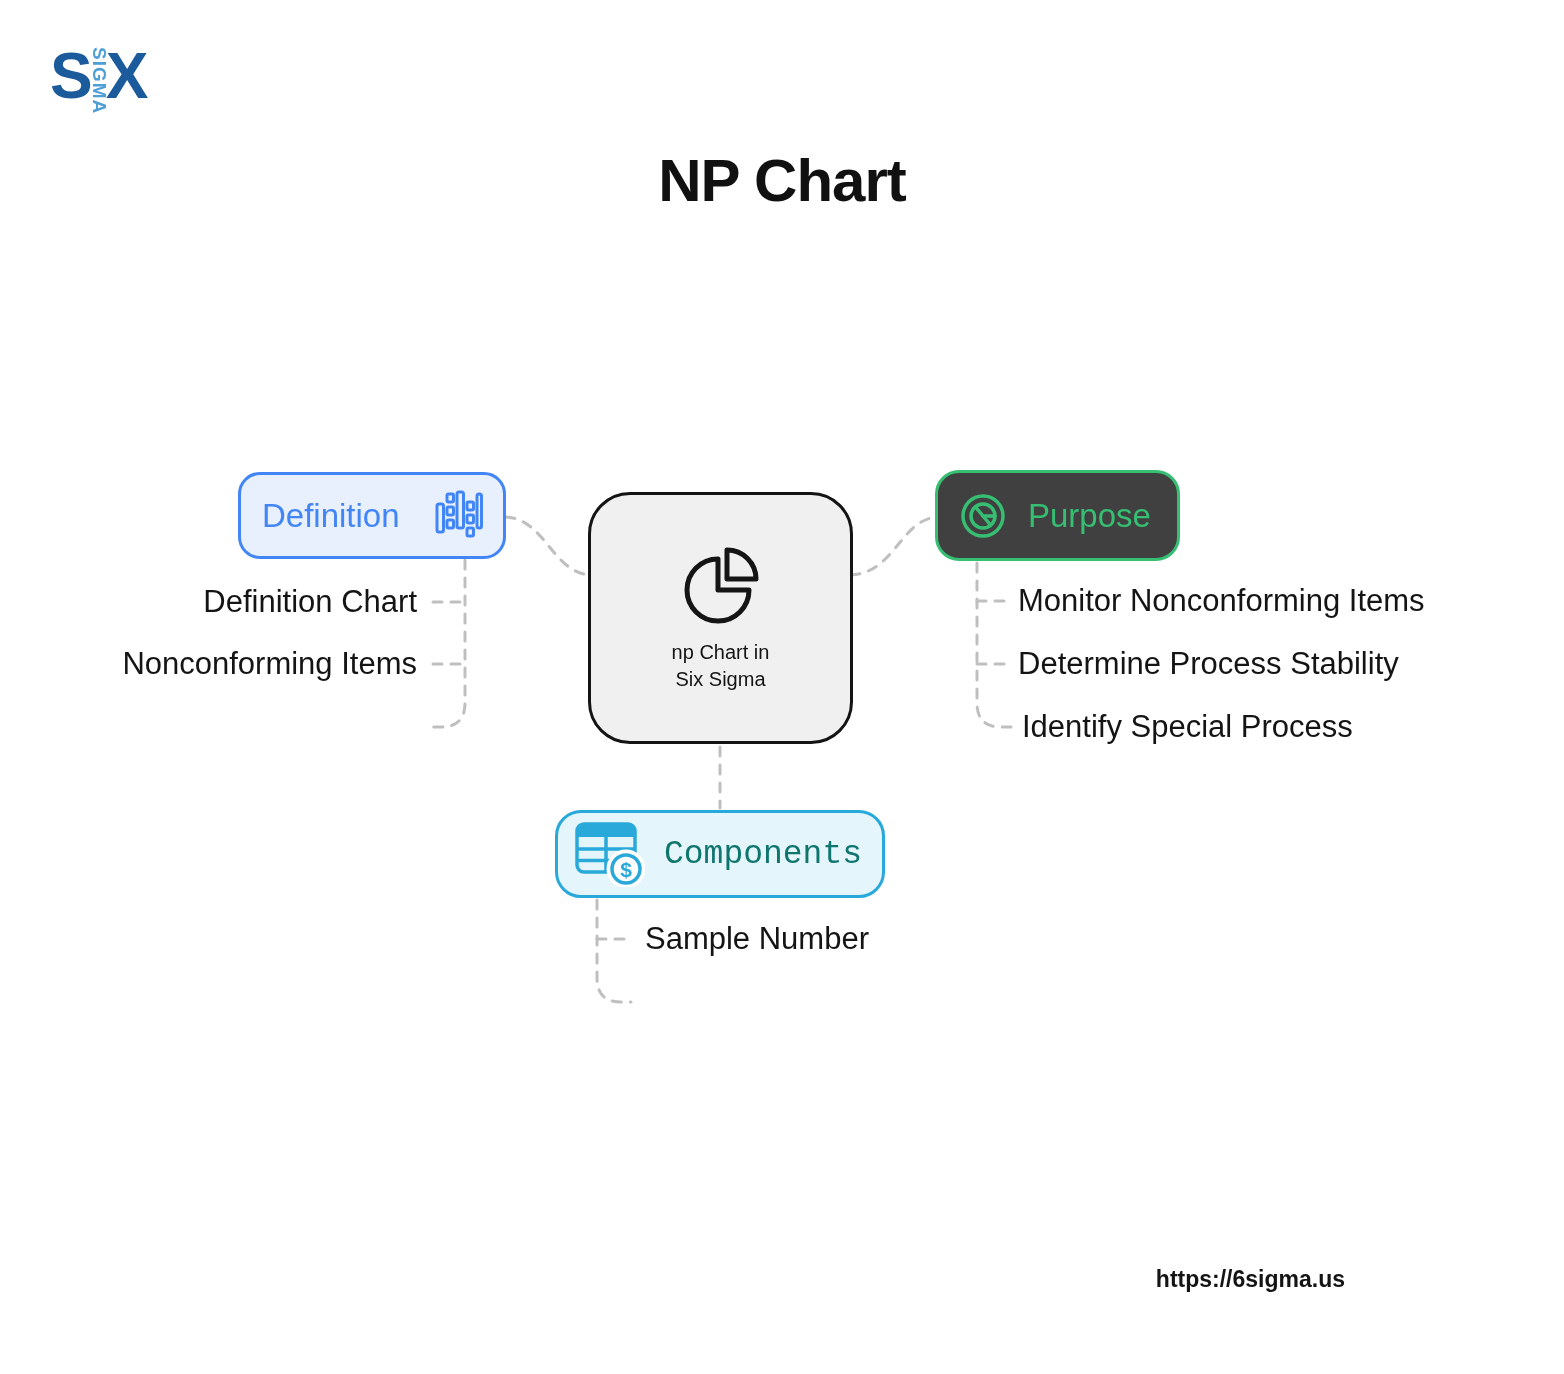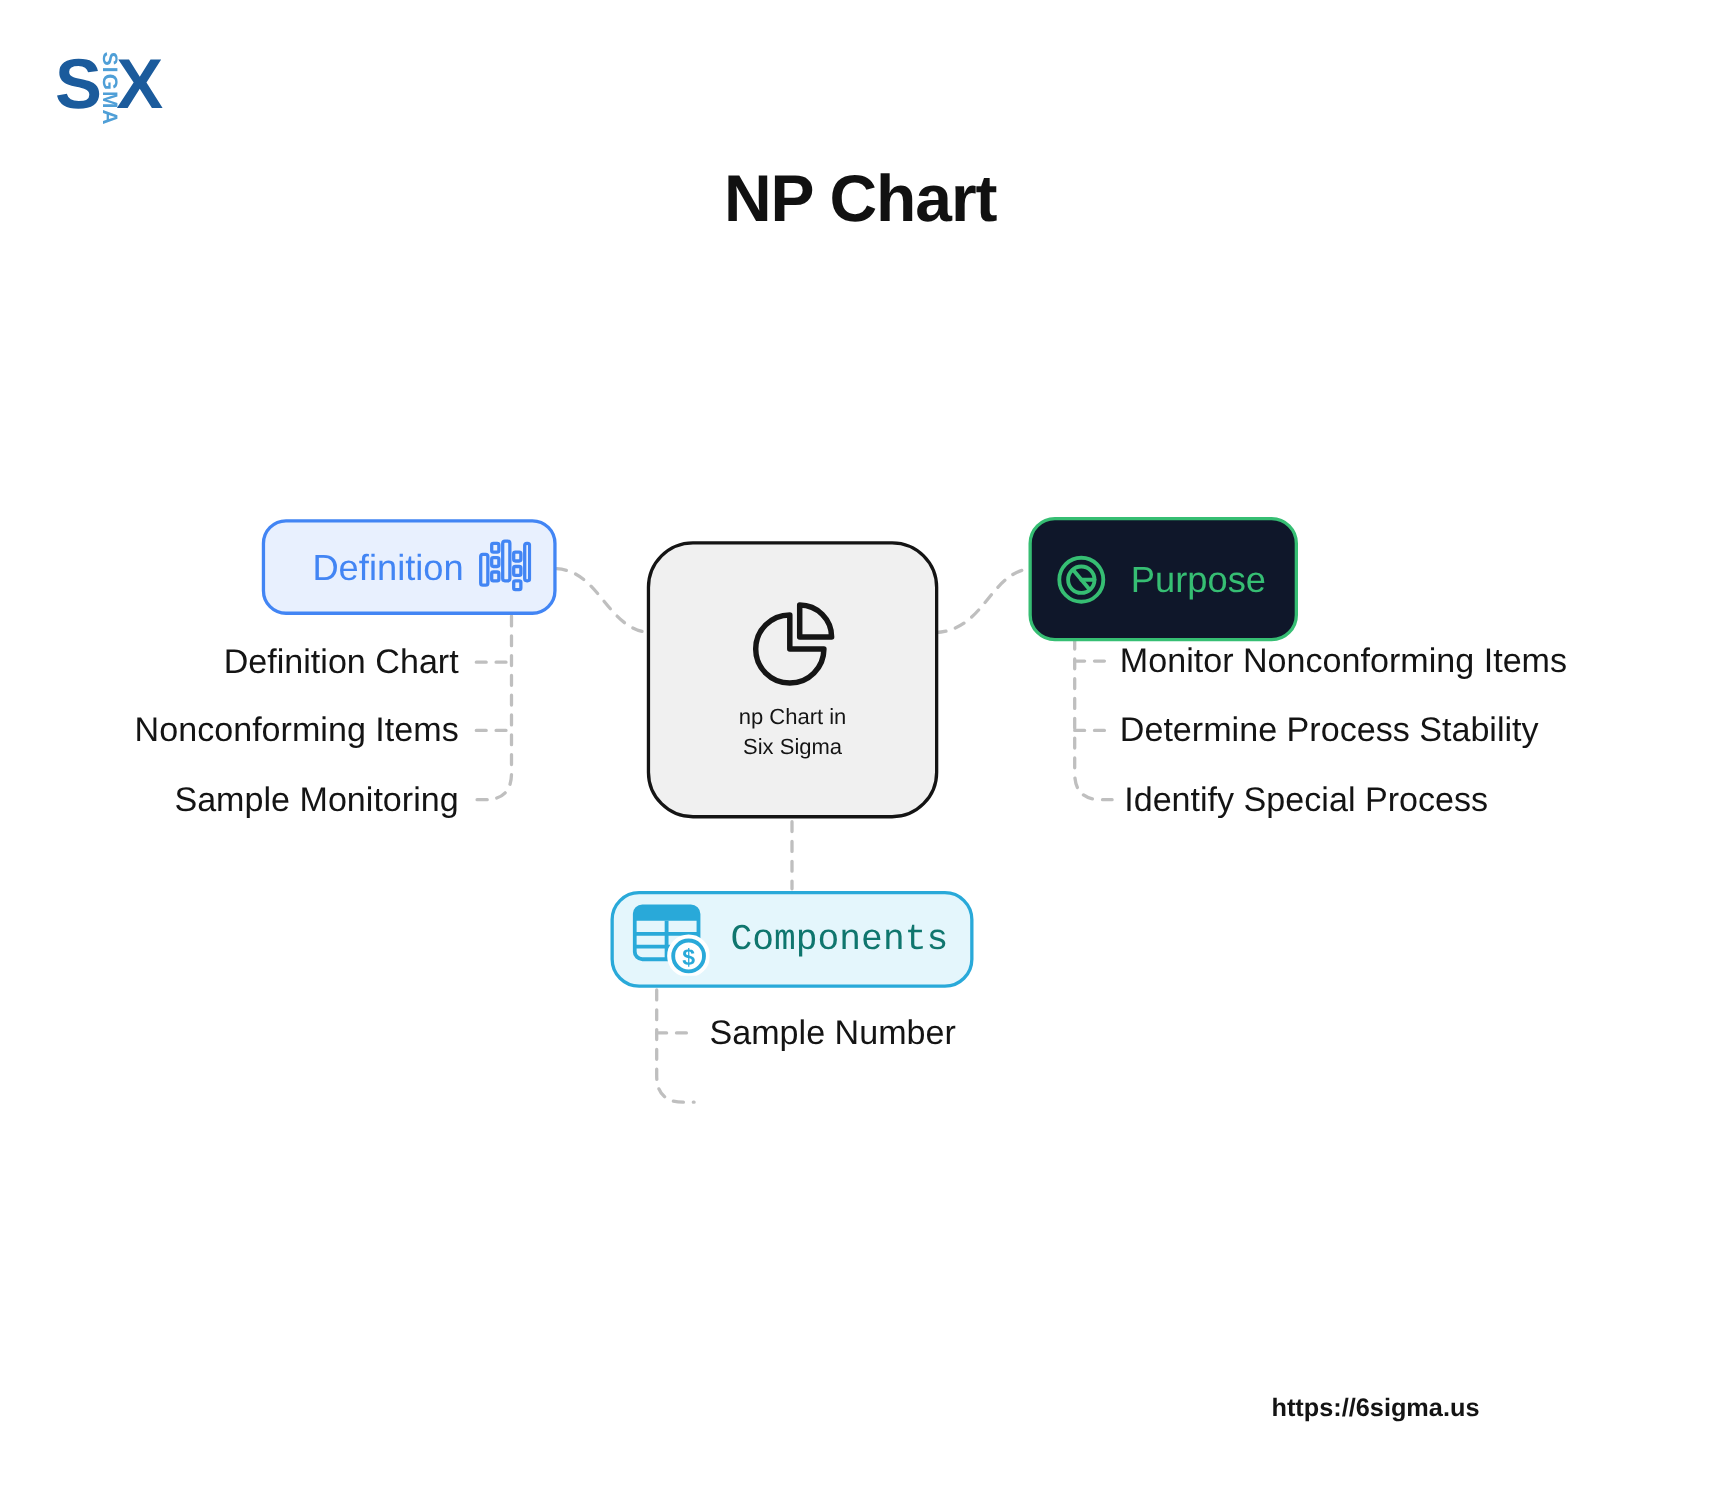--- a/index.html
+++ b/index.html
@@ -16,23 +16,23 @@
   }
   
   .title{position:absolute;left:0;top:146px;width:100%;text-align:center;
     font-size:60px;font-weight:700;letter-spacing:-1px;color:#111;}
   
   .connectors{position:absolute;left:0;top:0;width:1564px;height:1374px;pointer-events:none;}
   
   .node{position:absolute;box-sizing:border-box;display:flex;align-items:center;}
   .node-label{font-size:33px;font-weight:500;line-height:1;}
   .box-definition{left:238px;top:472px;width:268px;height:87px;background:#e8f0fe;
-    border:3px solid #4285f4;border-radius:22px;padding:0 20px 0 43px;justify-content:space-between;}
+    border:3px solid #4285f4;border-radius:22px;padding:0 20px 0 21px;justify-content:space-between;}
   .box-definition .node-label{color:#4285f4;}
-  .box-purpose{left:935px;top:470px;width:245px;height:113px;background:#0f172a;
+  .box-purpose{left:935px;top:470px;width:245px;height:91px;background:#404040;
     border:3px solid #36be73;border-radius:24px;padding-left:19px;gap:19px;}
   .box-purpose .node-label{color:#36be73;}
   .box-components{left:555px;top:810px;width:330px;height:88px;background:#e4f6fc;
     border:3px solid #29a9d9;border-radius:26px;padding-left:17px;gap:19px;}
   .box-components .node-label{color:#0f766e;font-family:Liberation Mono, monospace;}
   
   .center-node{position:absolute;left:588px;top:492px;width:265px;height:252px;box-sizing:border-box;
     background:#f0f0f0;border:3.5px solid #141414;border-radius:42px;
     display:flex;flex-direction:column;align-items:center;justify-content:center;}
   .center-text{font-size:20px;font-weight:500;text-align:center;line-height:1.35;color:#141414;margin-top:6px;}
@@ -104,21 +104,20 @@
         <rect x="22" y="3" width="6.5" height="36" rx="2"></rect>
         <rect x="32" y="13" width="6.5" height="8" rx="1.5"></rect>
         <rect x="32" y="26" width="6.5" height="8" rx="1.5"></rect>
         <rect x="32" y="39" width="6.5" height="8" rx="1.5"></rect>
         <rect x="42" y="5" width="4.5" height="34" rx="2"></rect>
       </g>
     </svg>
   </div>
   <div class="leaf r leaf-def-0">Definition Chart</div>
   <div class="leaf r leaf-def-1">Nonconforming Items</div>
-  <div class="leaf r leaf-def-2">Sample Monitoring</div>
 
   <div class="node box-purpose">
     <svg class="icon" width="52" height="52" viewBox="0 0 52 52">
       <g stroke="#36be73" stroke-width="3.5" fill="none" stroke-linecap="round">
         <circle cx="26" cy="26" r="20"></circle>
         <circle cx="26" cy="26" r="12"></circle>
         <line x1="18.5" y1="17" x2="33.5" y2="35"></line>
         <line x1="26" y1="26" x2="38" y2="26"></line>
       </g>
     </svg>

